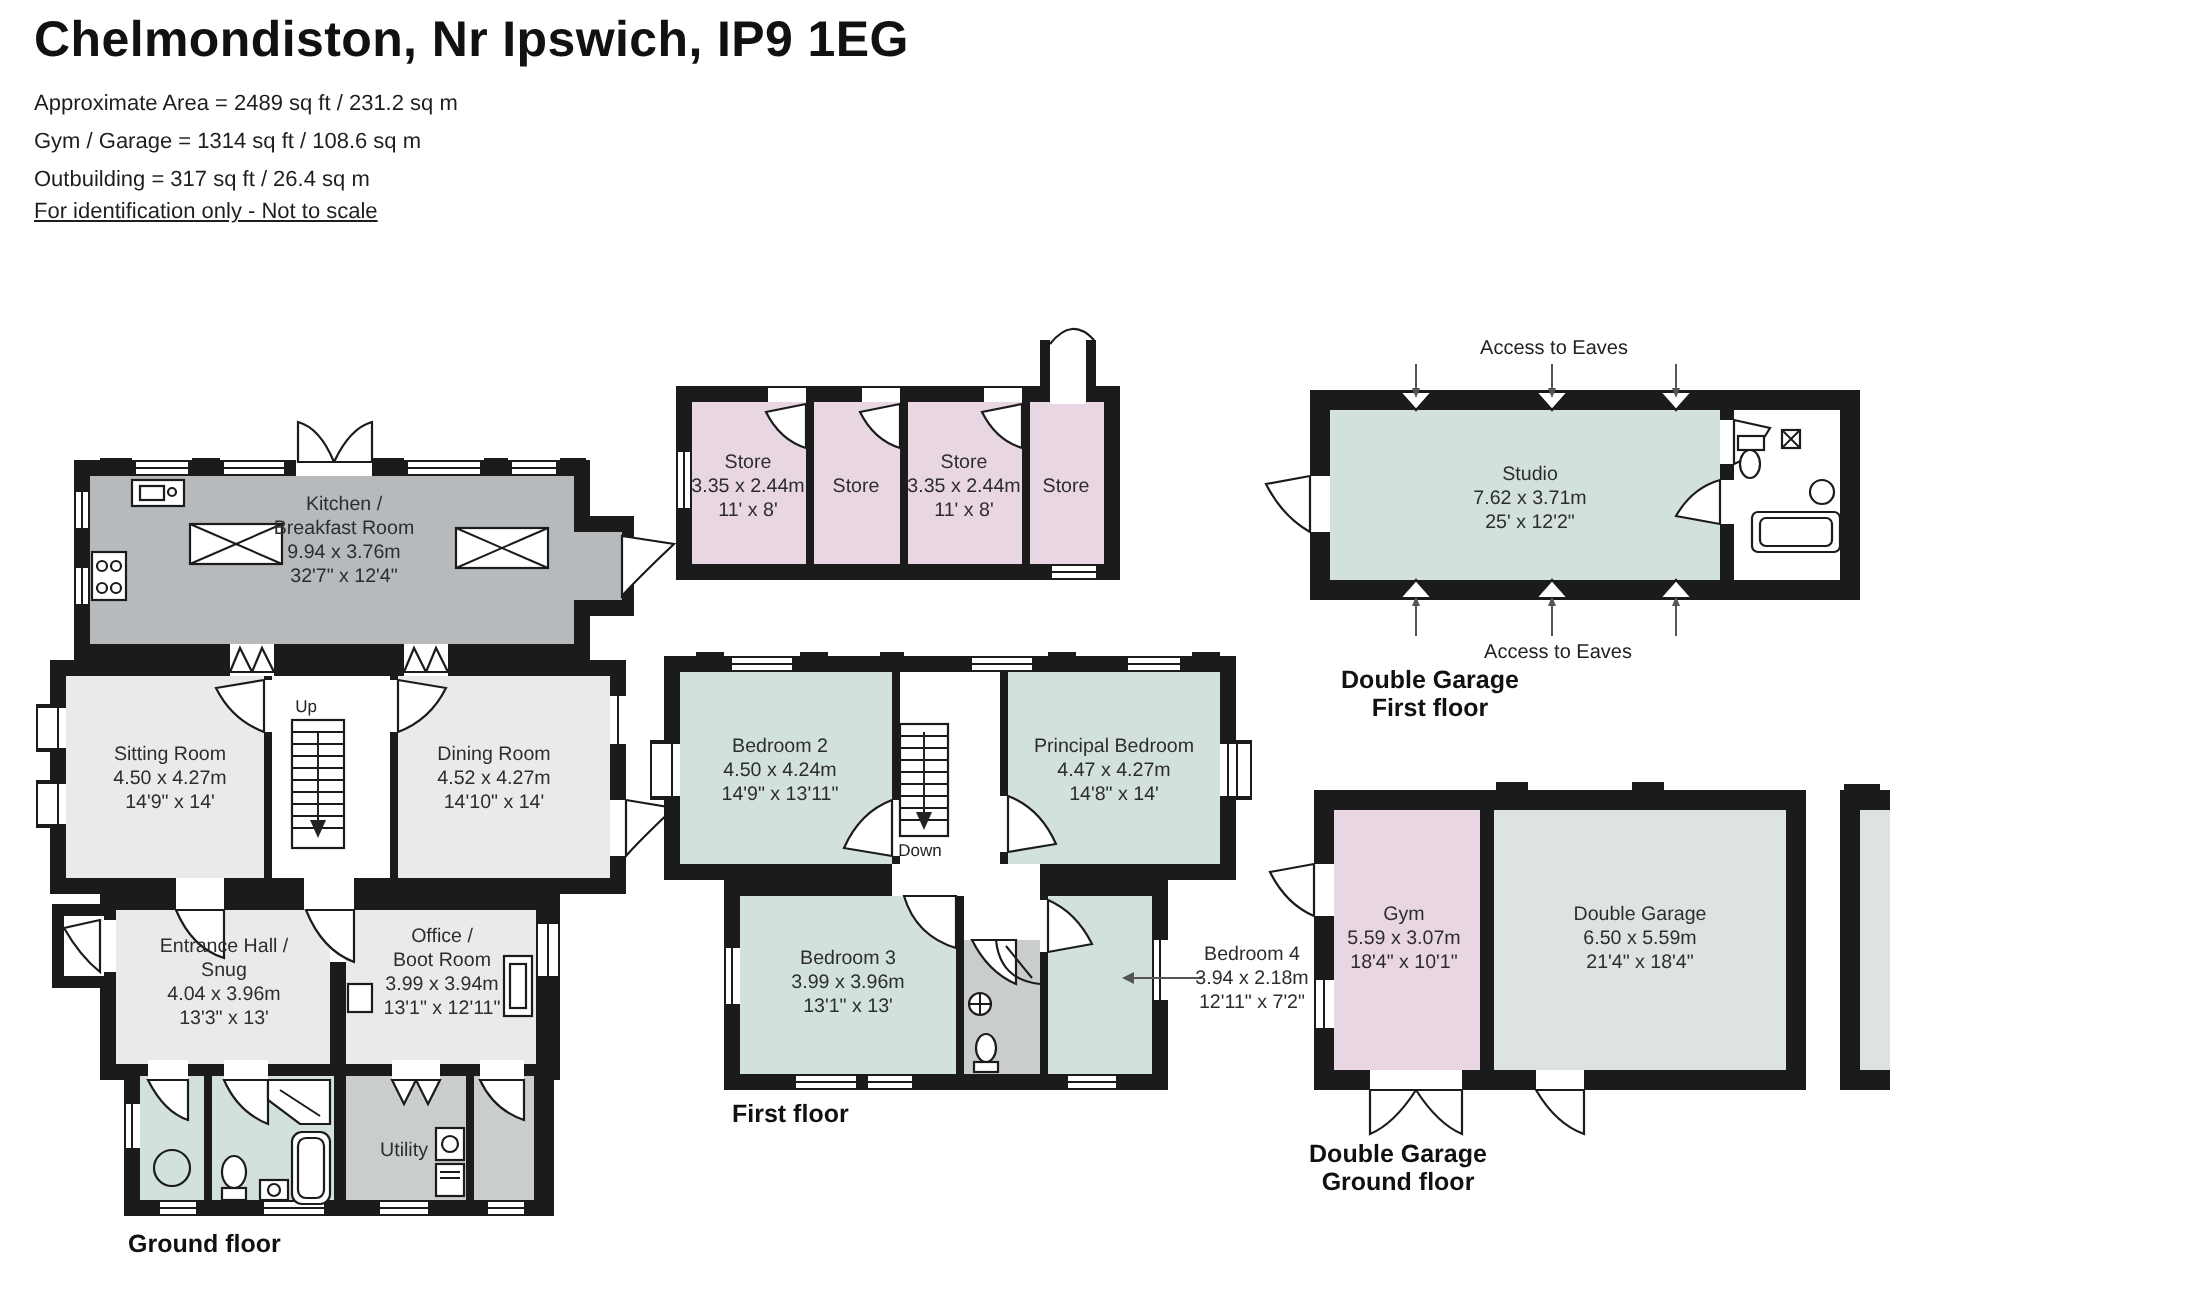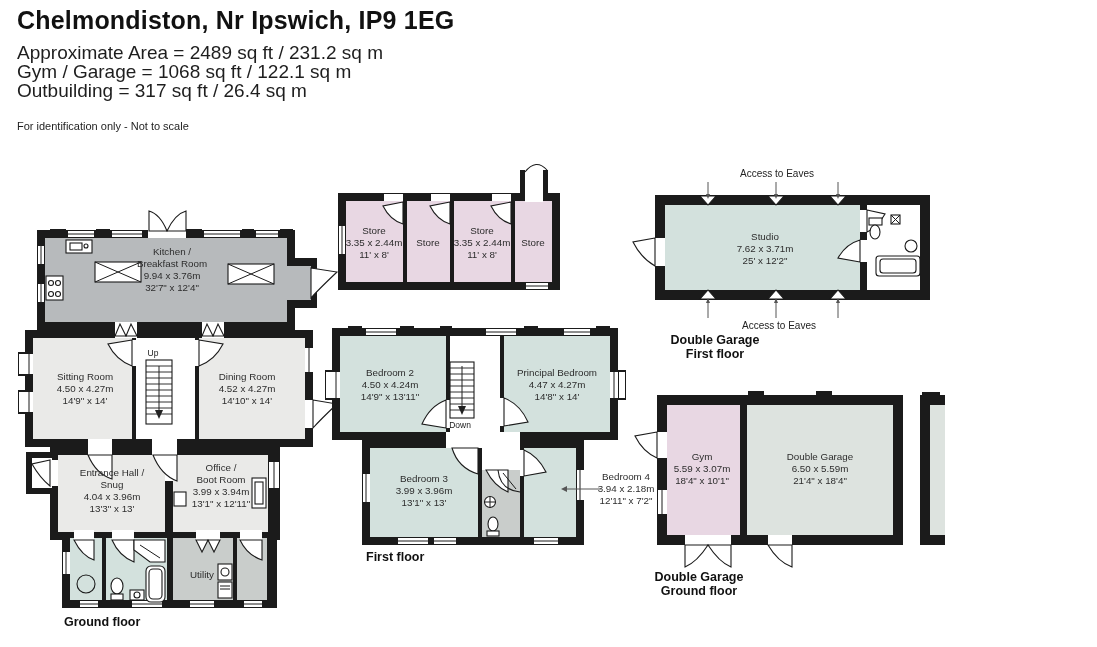--- a/index.html
+++ b/index.html
@@ -5,22 +5,22 @@
   :root{
     --wall:#1b1b1b; --kitchen-fill:#b7babc; --light-room-fill:#eaeae8;
     --teal-fill:#d3e1dd; --gray-fill:#c9cdcb; --pink-fill:#e8d7e3;
     --garage-fill:#dde3df; --text:#2d2d2d;
   }
   html,body{margin:0;padding:0;background:#fff;}
   .canvas{position:relative;width:945px;height:647px;background:#fff;
           font-family:"Liberation Sans",sans-serif;overflow:hidden;}
   .header{position:absolute;left:17px;top:6px;z-index:2;}
   .header h1{margin:0 0 8px 0;font-size:25px;font-weight:bold;color:#111;letter-spacing:0.2px;}
-  .hline{font-size:19px;color:#1e1e1e;line-height:19px;}
-  .disc{font-size:11px;color:#1e1e1e;margin-top:20px;}
+  .hline{font-size:11px;color:#1e1e1e;line-height:19px;}
+  .disc{font-size:11px;color:#1e1e1e;margin-top:0;text-decoration:underline;}
   svg.plan{position:absolute;left:0;top:0;}
   .wall{fill:var(--wall);}
   .fk{fill:var(--kitchen-fill);}
   .fl{fill:var(--light-room-fill);}
   .ft{fill:var(--teal-fill);}
   .fg{fill:var(--gray-fill);}
   .fp{fill:var(--pink-fill);}
   .fa{fill:var(--garage-fill);}
   .wht{fill:#fff;}
   .door{fill:#fff;stroke:var(--wall);stroke-width:1.1;}
@@ -40,21 +40,21 @@
   .north{font-size:22px;font-weight:bold;fill:#111;}
 </style>
 </head>
 <body>
 
 <div class="canvas">
 
   <div class="header">
     <h1>Chelmondiston, Nr Ipswich, IP9 1EG</h1>
     <div class="hline">Approximate Area = 2489 sq ft / 231.2 sq m</div>
-    <div class="hline">Gym / Garage = 1068 sq ft / 122.1 sq m</div>
+    <div class="hline">Gym / Garage = 1314 sq ft / 108.6 sq m</div>
     <div class="hline">Outbuilding = 317 sq ft / 26.4 sq m</div>
     <div class="disc">For identification only - Not to scale</div>
   </div>
 
   <svg class="plan" width="1097" height="647" viewBox="0 0 1097 647">
 
     <g>
       <circle cx="1025" cy="110" r="36" fill="#fff" stroke="#111" stroke-width="2.2"></circle>
       <path d="M993,130 A36,36 0 0 1 1059,117 Z" fill="#111"></path>
       <polygon points="1048,80 984,120 1056,118" fill="#111"></polygon>

